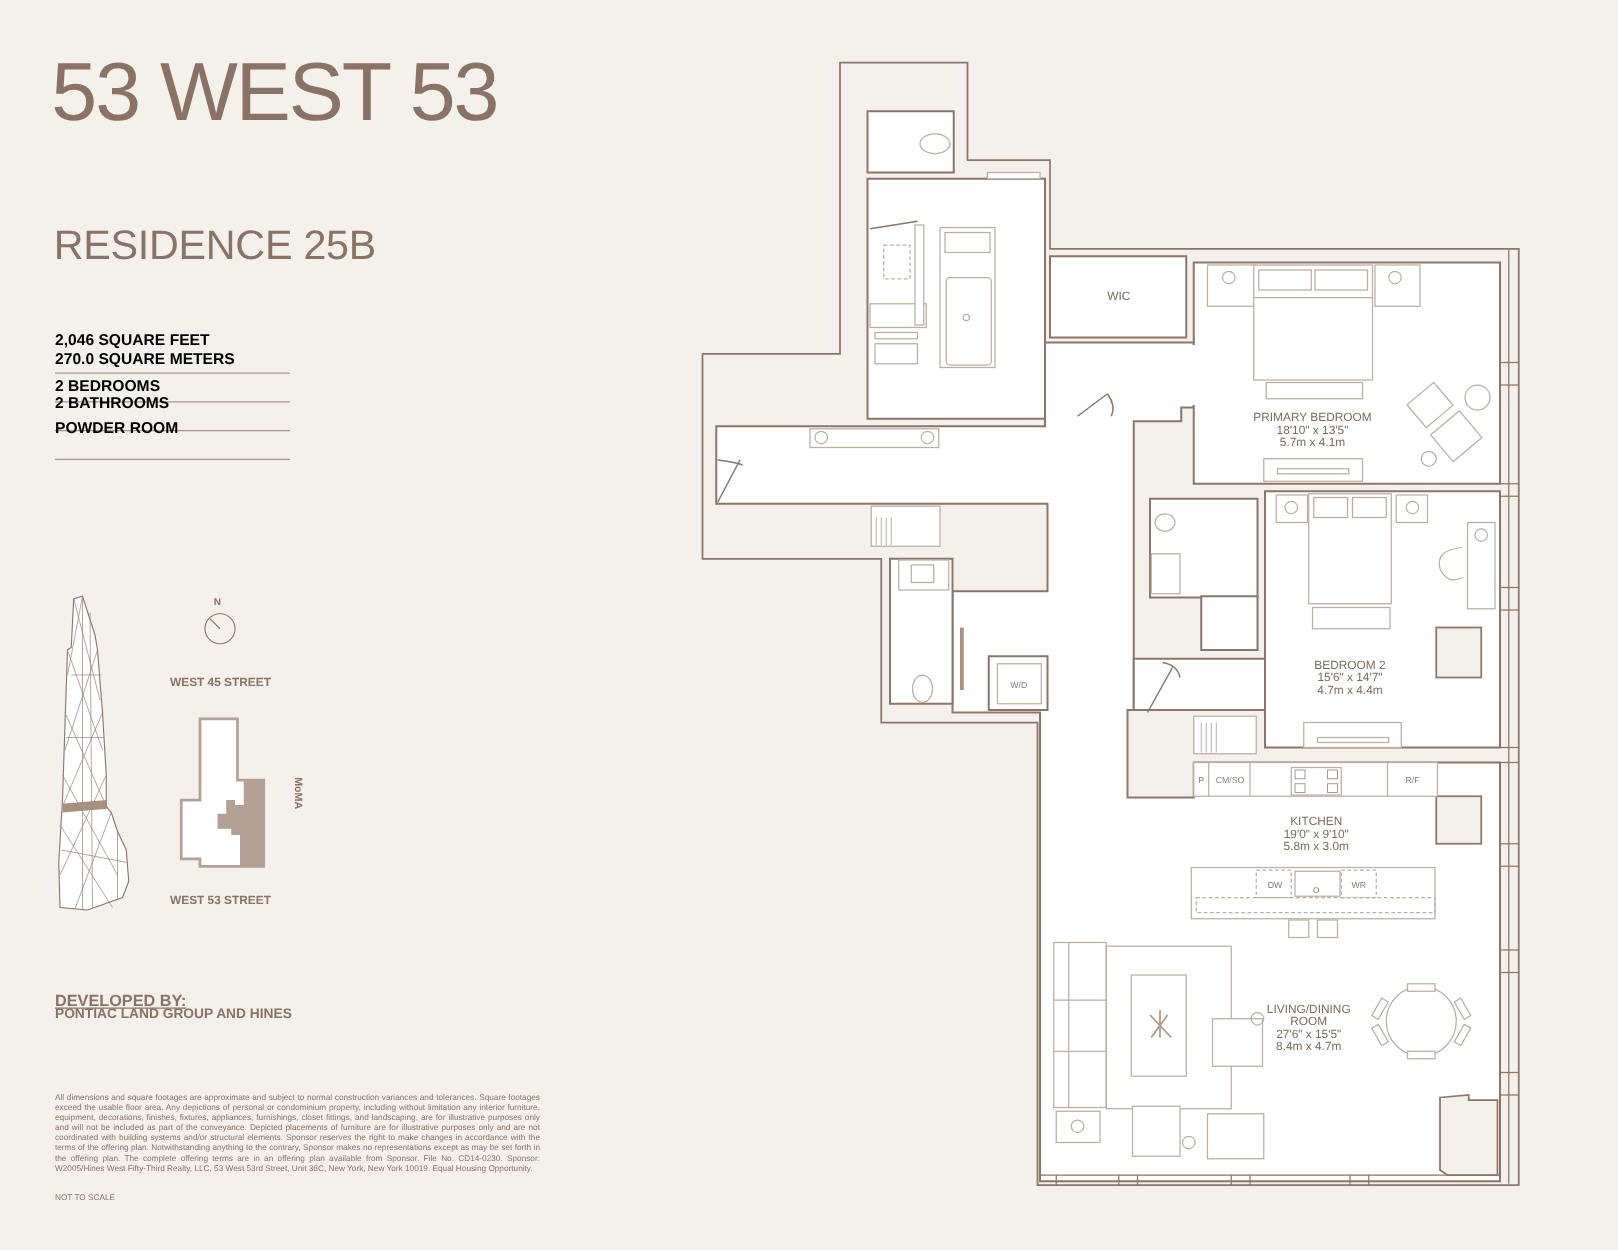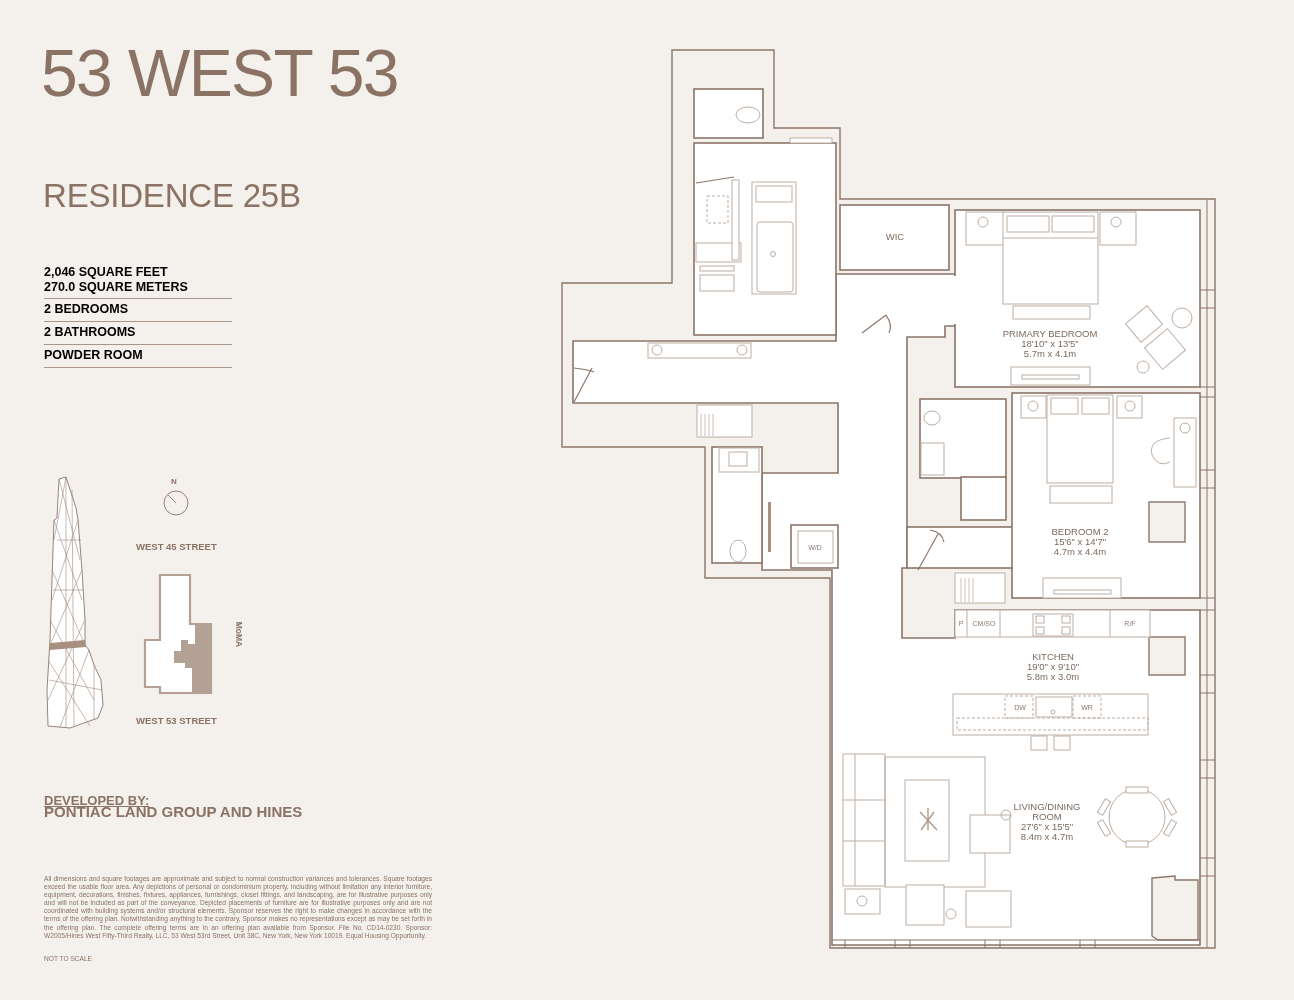--- a/index.html
+++ b/index.html
@@ -27,33 +27,33 @@
 
 <div id="title" class="abs">53 WEST 53</div>
 <div id="residence" class="abs">RESIDENCE 25B</div>
 
 <div>
   <div class="spec" style="top:265px;">2,046 SQUARE FEET</div>
   <div class="spec" style="top:280px;">270.0 SQUARE METERS</div>
   <div class="rule" style="top:298px;"></div>
   <div class="spec" style="top:302px;">2 BEDROOMS</div>
   <div class="rule" style="top:321px;"></div>
-  <div class="spec" style="top:325px;">2 BATHROOMS</div>
+  <div class="spec" style="top:315px;">2 BATHROOMS</div>
   <div class="rule" style="top:344px;"></div>
-  <div class="spec" style="top:348px;">POWDER ROOM</div>
+  <div class="spec" style="top:335px;">POWDER ROOM</div>
   <div class="rule" style="top:367px;"></div>
 </div>
 
 <div class="abs small-bold" style="left:171px;top:476px;font-size:8px;">N</div>
 <div class="abs small-bold" style="left:136px;top:541px;">WEST 45 STREET</div>
 <div class="abs small-bold" style="left:136px;top:715px;">WEST 53 STREET</div>
 <div class="abs small-bold" style="left:226px;top:629px;transform:rotate(90deg);font-size:8.5px;">MoMA</div>
 
 <div class="abs small-bold" style="left:44px;top:795px;font-size:13px;text-decoration:underline;">DEVELOPED BY:</div>
-<div class="abs small-bold" style="left:44px;top:806px;font-size:15px;">PONTIAC LAND GROUP AND HINES</div>
+<div class="abs small-bold" style="left:44px;top:806px;font-size:11px;">PONTIAC LAND GROUP AND HINES</div>
 
 <div id="disclaimer" class="abs">All dimensions and square footages are approximate and subject to normal construction variances and tolerances. Square footages exceed the usable floor area. Any depictions of personal or condominium property, including without limitation any interior furniture, equipment, decorations, finishes, fixtures, appliances, furnishings, closet fittings, and landscaping, are for illustrative purposes only and will not be included as part of the conveyance. Depicted placements of furniture are for illustrative purposes only and are not coordinated with building systems and/or structural elements. Sponsor reserves the right to make changes in accordance with the terms of the offering plan. Notwithstanding anything to the contrary, Sponsor makes no representations except as may be set forth in the offering plan. The complete offering terms are in an offering plan available from Sponsor. File No. CD14-0230. Sponsor: W2005/Hines West Fifty-Third Realty, LLC, 53 West 53rd Street, Unit 38C, New York, New York 10019. Equal Housing Opportunity.</div>
 <div id="nts" class="abs">NOT TO SCALE</div>
 
 <svg width="1294" height="1000" viewBox="0 0 1294 1000">
 
   <g>
     <polygon points="59,479 66,477 76,508 78,520 82,570 85,620 85,645 89,650 94,665 101,680 103,705 98,718 70,728 48,726 47,690 50,640 52,580 54,520 57,518" fill="#ffffff" stroke="#8c7669" stroke-width="0.9"></polygon>
     <g stroke="#9d8a7e" stroke-width="0.6" fill="none">
       <line x1="59" y1="479" x2="80" y2="560"></line>

